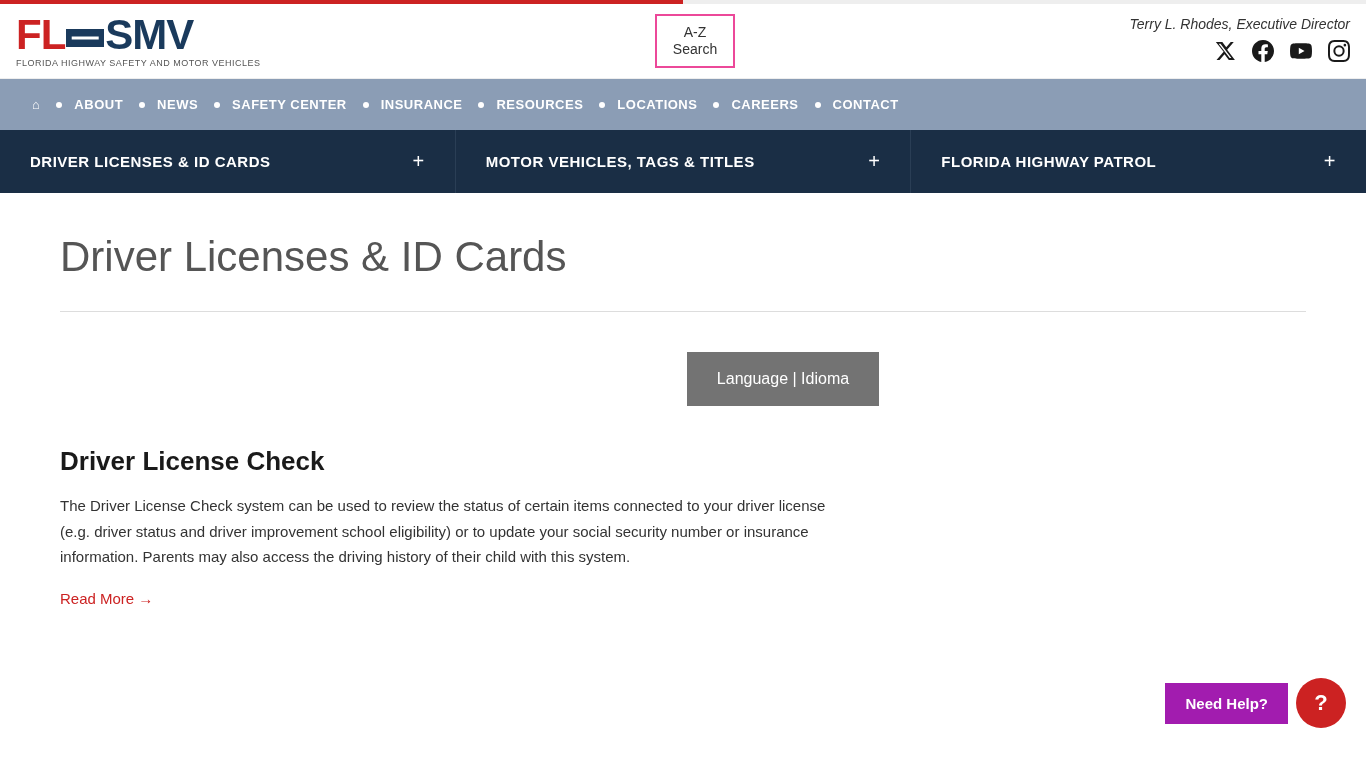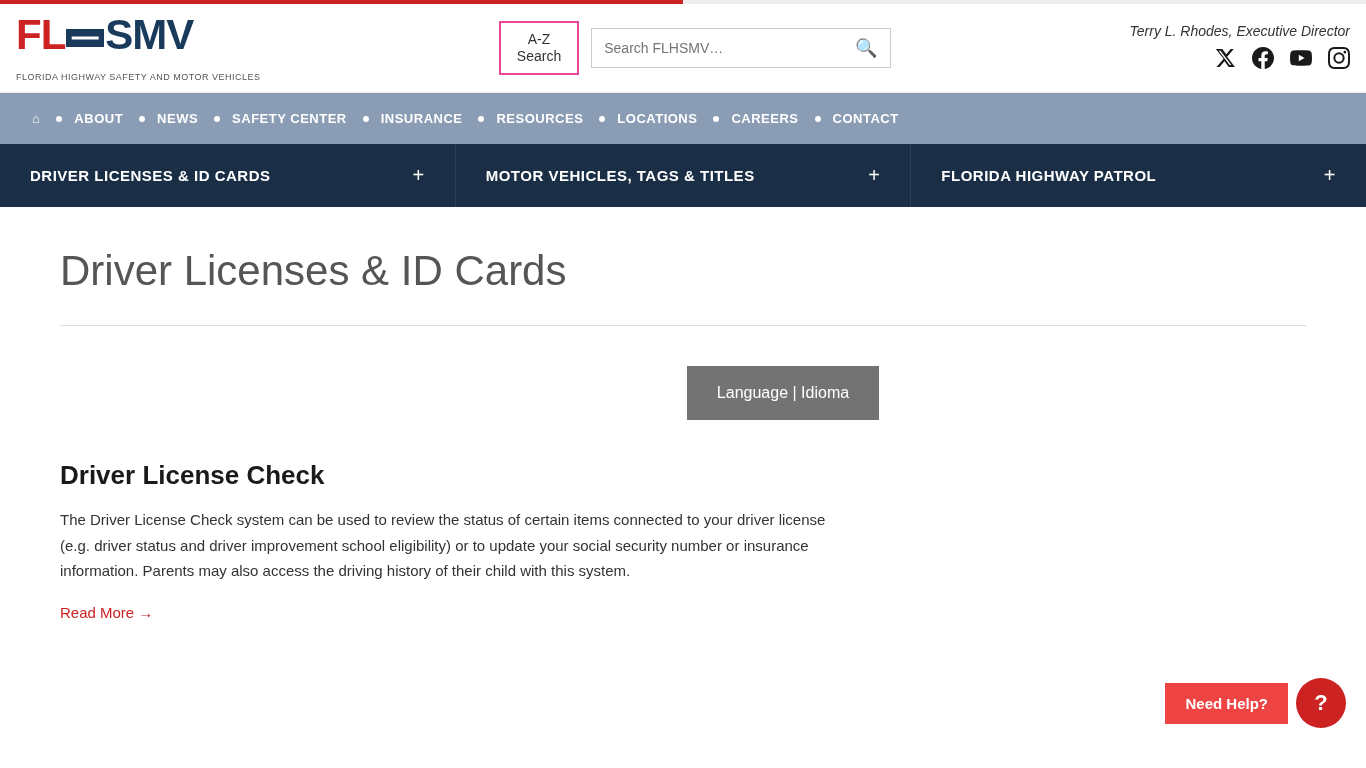--- a/index.html
+++ b/index.html
@@ -43,21 +43,21 @@
       transform: translate(-50%, -50%);
       width: 70%;
       height: 3px;
       background: #fff;
     }
     .logo-subtitle {
       font-size: 9px;
       color: #555;
       text-transform: uppercase;
       letter-spacing: 0.5px;
-      margin-top: 16px;
+      margin-top: 2px;
       display: block;
     }
     .logo-inner {
       display: flex;
       flex-direction: column;
     }
     .logo-line1 { display: flex; align-items: center; }
 
     .header-center {
       display: flex;
@@ -236,21 +236,21 @@
     
     .help-container {
       position: fixed;
       bottom: 40px;
       right: 20px;
       display: flex;
       align-items: center;
       gap: 8px;
     }
     .need-help-btn {
-      background: #ef4444;
+      background: #a21caf;
       color: #fff;
       padding: 12px 20px;
       font-size: 15px;
       font-weight: bold;
       border: none;
       cursor: pointer;
     }
     .help-circle {
       width: 50px;
       height: 50px;
@@ -288,24 +288,20 @@
       </div>
       <span class="logo-subtitle">FLORIDA HIGHWAY SAFETY AND MOTOR VEHICLES</span>
     </div>
   </div>
 
   <div class="header-center">
     <button class="az-guide-btn">
       <div>A-Z</div>
       <div>Search</div>
     </button>
-    <div class="search-container">
-      <input class="search-input" type="text" placeholder="Search FLHSMV…" style="">
-      <span class="search-icon">🔍</span>
-    </div>
   </div>
 
   <div class="header-right">
     <span class="executive-title">Terry L. Rhodes, Executive Director</span>
     <div class="social-icons">
       <a class="social-icon">
         <svg width="22" height="22" viewBox="0 0 24 24" fill="#1a1a1a">
             <path d="M18.244 2.25h3.308l-7.227 8.26 8.502 11.24H16.17l-4.714-6.231-5.401 6.231H2.744l7.737-8.835L2 2.25h7.082l4.258 5.636 4.904-5.636zm-1.161 17.52h1.833L7.084 4.126H5.117z"></path>
           </svg>
       </a>

